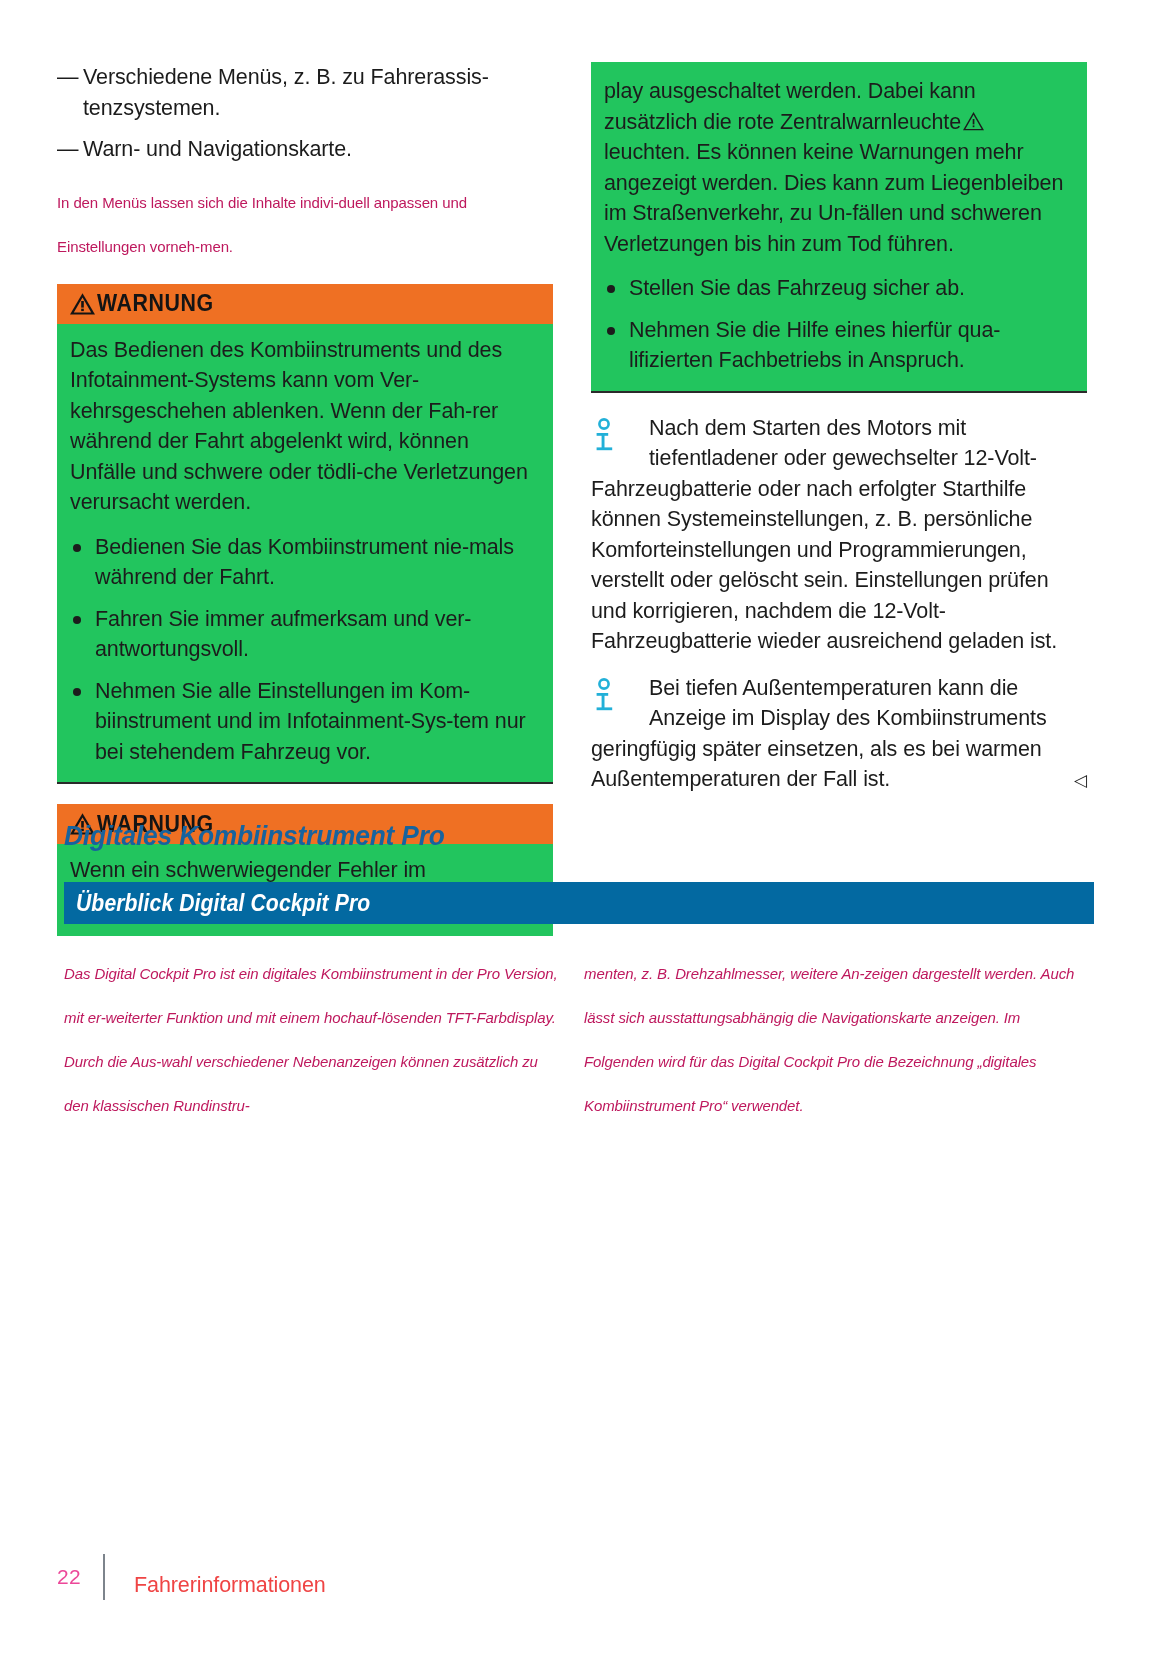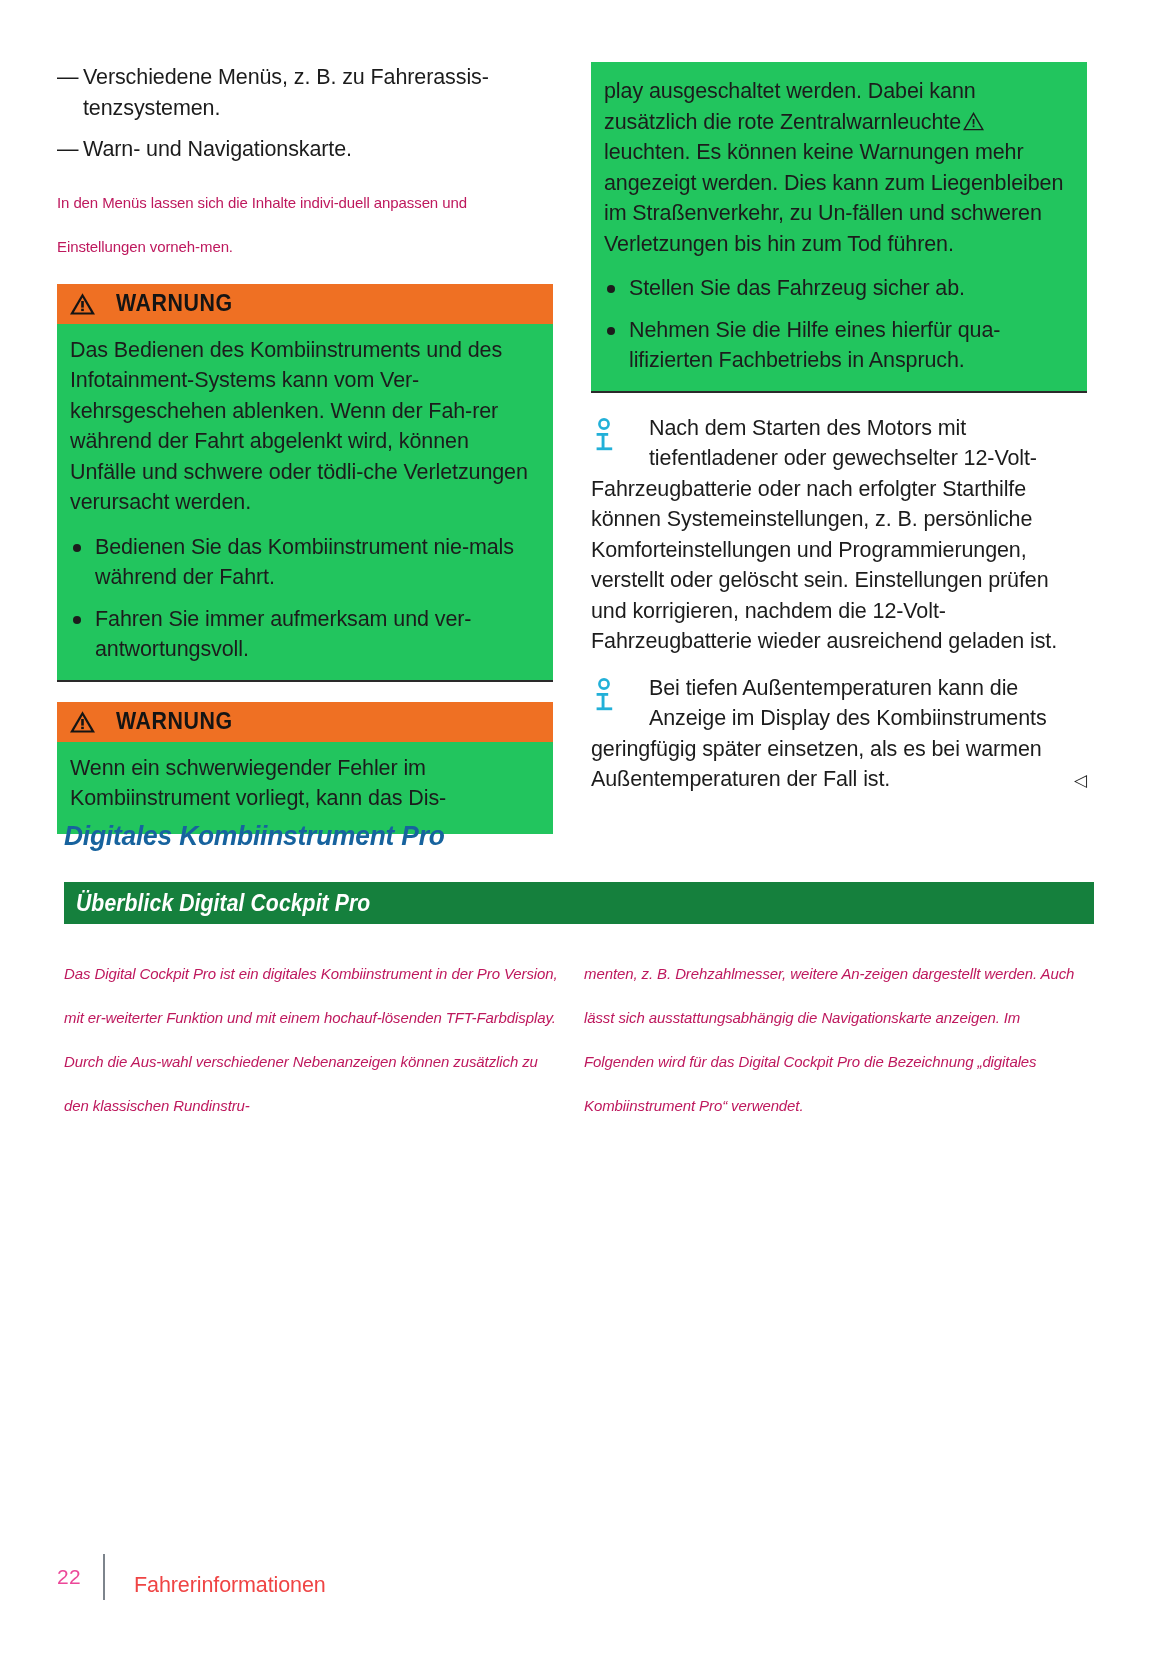--- a/index.html
+++ b/index.html
@@ -67,21 +67,21 @@
     margin: 0 0 20px 0;
     background: #22c55e;
     border-bottom: 2.5px solid #2a2a2a;
   }
   .warnbox-header {
     background: #ef7023;
     height: 40px;
     display: flex;
     align-items: center;
     padding: 0 12px;
-    gap: 20px;
+    gap: 1px;
   }
   .warn-tri {
     width: 27px;
     height: 24px;
     flex: 0 0 auto;
     display: block;
   }
   .warn-title {
     font-size: 23px;
     font-weight: bold;
@@ -183,21 +183,21 @@
     margin: 0 0 30px 0;
     font-size: 28px;
     font-weight: bold;
     color: #17639e;
     letter-spacing: -0.2px;
     font-family: "Liberation Sans Narrow", "Liberation Sans", sans-serif;
     transform: scaleX(0.94);
     transform-origin: left center;
   }
   .subsection-bar {
-    background: #15803d;
+    background: #0369a1;
     height: 42px;
     display: flex;
     align-items: center;
     padding: 0 12px;
     margin-bottom: 28px;
   }
   .subsection-bar span {
     color: #ffffff;
     font-size: 23px;
     font-weight: bold;
@@ -278,20 +278,24 @@
           <p>Das Bedienen des Kombiinstruments und des Infotainment-Systems kann vom Ver-kehrsgeschehen ablenken. Wenn der Fah-rer während der Fahrt abgelenkt wird, können Unfälle und schwere oder tödli-che Verletzungen verursacht werden.</p>
           <ul class="bullets">
             <li>
               <span class="bullet"></span>
               <span>Bedienen Sie das Kombiinstrument nie-mals während der Fahrt.</span>
             </li>
             <li>
               <span class="bullet"></span>
               <span>Fahren Sie immer aufmerksam und ver-antwortungsvoll.</span>
             </li>
+            <li>
+              <span class="bullet"></span>
+              <span>Nehmen Sie alle Einstellungen im Kom-biinstrument und im Infotainment-Sys-tem nur bei stehendem Fahrzeug vor.</span>
+            </li>
           </ul>
         </div>
       </div>
 
       <div class="warnbox" style="border-bottom:none; margin-bottom:0;">
         <div class="warnbox-header">
           <svg class="warn-tri" viewBox="0 0 27 24">
             <path d="M13.5 1.2 L26 22.6 L1 22.6 Z" fill="#141414"></path>
             <path d="M13.5 5.4 L22.2 20.4 L4.8 20.4 Z" fill="#ef7023"></path>
             <rect x="12.2" y="9" width="2.6" height="6.6" fill="#141414"></rect>

